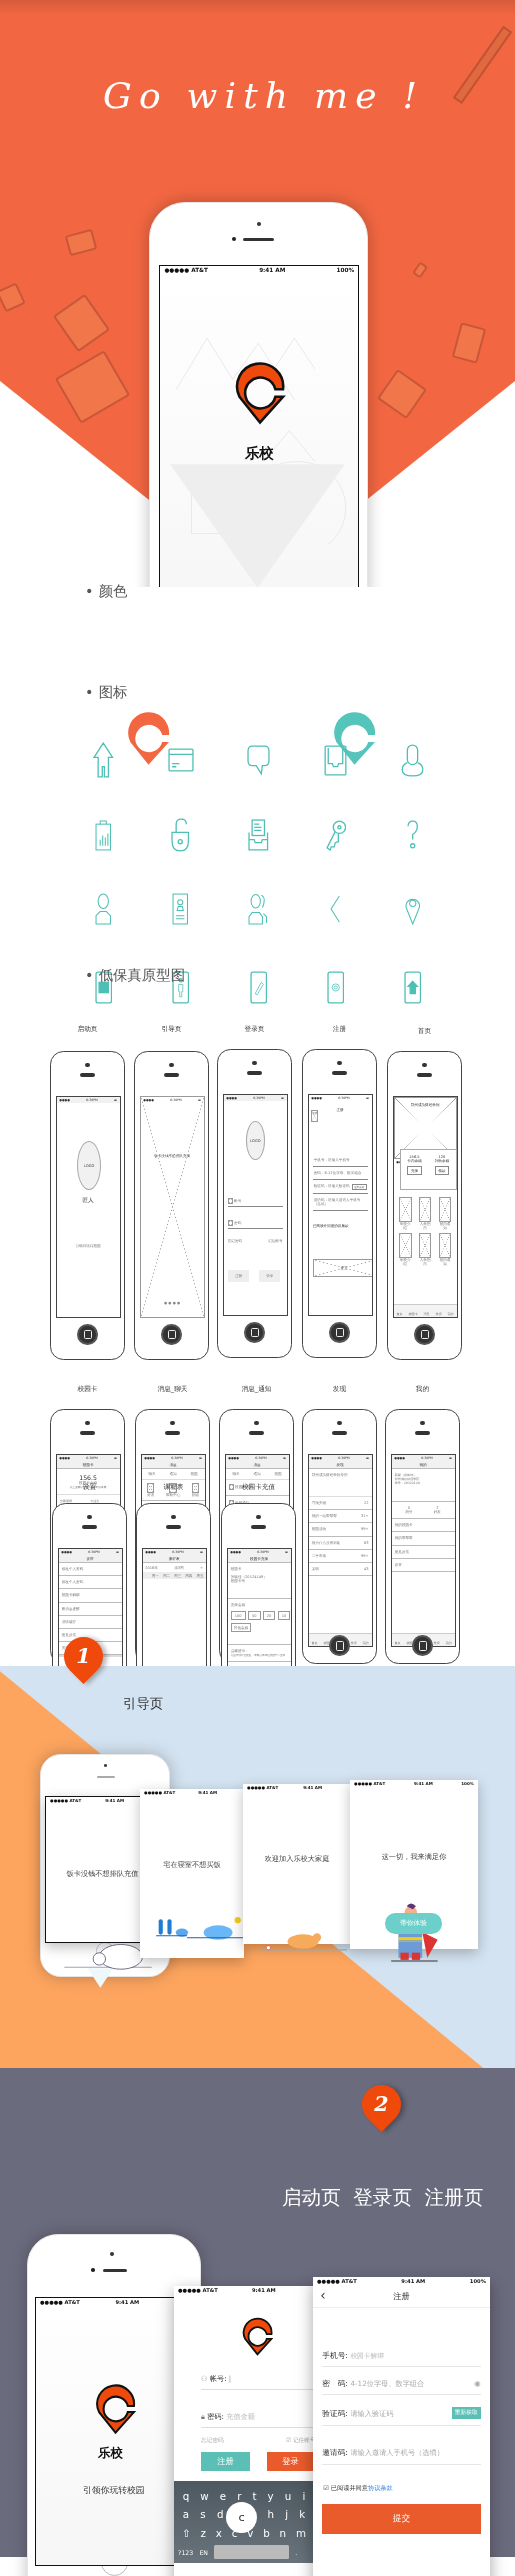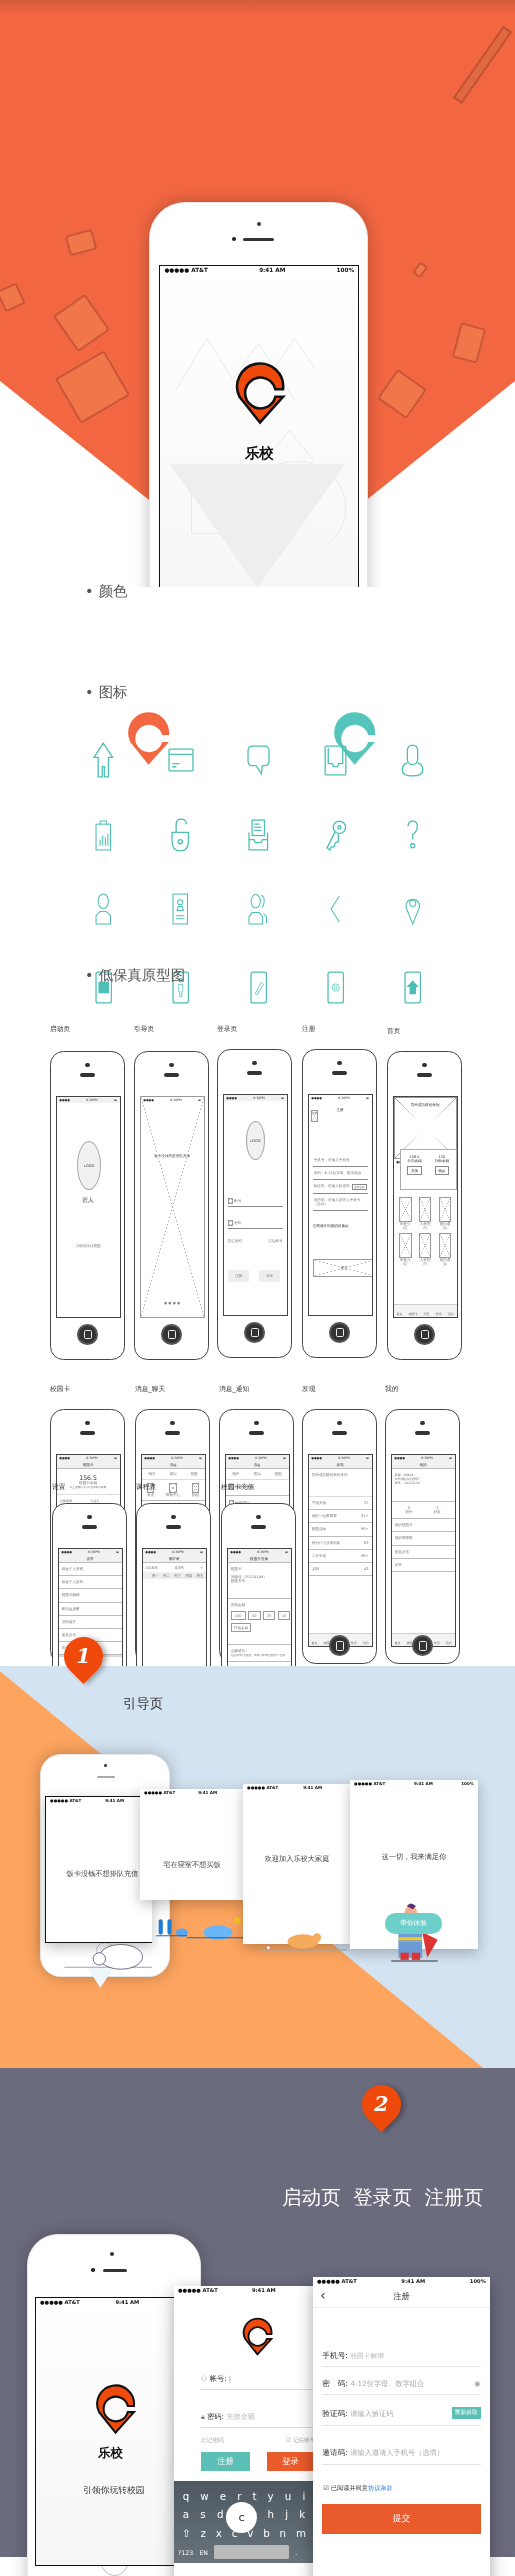--- a/index.html
+++ b/index.html
@@ -18,21 +18,21 @@
 
 .sec-h{font-size:14.4px;color:#555}
 .sec-h::before{content:"•";margin-right:5.2px;color:#555}
 
 .pin{width:39px;height:39px;background:#ef4a0b;border-radius:50% 50% 50% 0;transform:rotate(-45deg);box-shadow:2.1px 3.1px 5.2px rgba(0,0,0,.3)}
 .pin span{display:block;transform:rotate(45deg);color:#fff;font-family:"DejaVu Serif",serif;font-style:italic;font-weight:bold;font-size:20.6px;text-align:center;line-height:39px}
 
 .icon-cell{width:31px;height:36px;display:flex;align-items:center;justify-content:center;color:#4dbfb4}
 
 .wf{width:75px;height:309px;border:0.8px solid #444;border-radius:13.4px;background:#fff}
-.wf-label{width:75px;text-align:left;font-size:6.7px;color:#333}
+.wf-label{width:75px;text-align:center;font-size:6.7px;color:#333}
 .wf-screen{position:absolute;left:4.6px;top:44px;width:65px;height:222px;border:0.8px solid #444;background:#fff;font-size:3.6px;color:#777;overflow:hidden}
 .wf-home{position:absolute;left:50%;margin-left:-10.3px;bottom:14.4px;width:20.6px;height:20.6px;border-radius:50%;background:#333;border:2.6px solid #555}
 .wf-home::after{content:"";position:absolute;left:4.6px;top:4.1px;width:6.2px;height:7.2px;border:1px solid #eee;border-radius:1.5px}
 .wf-cam{position:absolute;left:50%;margin-left:-2.1px;top:11.3px;width:4.1px;height:4.1px;border-radius:50%;background:#333}
 .wf-spk{position:absolute;left:50%;margin-left:-7.2px;top:20.6px;width:14.4px;height:4.6px;border-radius:2.1px;background:#333}
 .wf-bar{display:flex;justify-content:space-between;padding:1px 2.6px;font-size:3.1px;color:#333;background:#f1f1f1}
 .wf-title{text-align:center;background:#f1f1f1;padding:1.5px 0;font-size:3.6px;color:#333;border-bottom:0.5px solid #bbb}
 .wf-row{border-bottom:0.5px solid #bbb;padding:4.1px 3.1px;font-size:3.6px}
 .xbox{position:relative;border:0.5px solid #999;background:linear-gradient(to top right,transparent calc(50% - 0.3px),#999 50%,transparent calc(50% + 0.3px)),linear-gradient(to top left,transparent calc(50% - 0.3px),#999 50%,transparent calc(50% + 0.3px))}
 .wf-tab{position:absolute;left:0;right:0;bottom:0;height:13.4px;background:#f3f3f3;border-top:0.5px solid #ccc;display:flex;justify-content:space-around;align-items:flex-end;font-size:3.1px;padding-bottom:1px}
@@ -41,20 +41,21 @@
 .ob-text{text-align:center;font-size:7.2px;color:#444}
 
 .kb{background:#505a63}
 .kb-row{display:flex;justify-content:space-around;color:#fff;font-size:10.3px;padding:0 3.1px}
 </style>
 </head>
 <body>
 
 <div class="abs hero">
   <div class="abs hero-bg"></div>
+  <div class="abs hero-title">Go with me !</div>
 
   <div class="abs" style="left:477px;top:20.6px;width:11.3px;height:88px;background:#e0693f;border:2.1px solid #c25234;transform:rotate(35deg)"></div>
   <div class="abs deco" style="left:67px;top:232px;width:28px;height:20.6px;transform:rotate(-15deg)"></div>
   <div class="abs deco" style="left:0;top:286px;width:21.6px;height:23px;transform:rotate(-25deg)"></div>
   <div class="abs deco" style="left:62px;top:301px;width:39px;height:44px;transform:rotate(-35deg)"></div>
   <div class="abs deco" style="left:64px;top:361px;width:57px;height:52px;transform:rotate(-30deg)"></div>
   <div class="abs deco" style="left:415px;top:263px;width:10.3px;height:14.4px;transform:rotate(35deg)"></div>
   <div class="abs deco" style="left:456px;top:325px;width:26px;height:36px;transform:rotate(15deg)"></div>
   <div class="abs deco" style="left:384px;top:376px;width:36px;height:36px;transform:rotate(35deg)"></div>
 
@@ -608,21 +609,21 @@
       <span></span>
     </div>
   <div class="abs ob-text" style="left:20.6px;top:72px;white-space:nowrap">饭卡没钱不想排队充值</div>
   <svg class="abs" style="left:13px;top:129px" width="93" height="72" viewBox="0 0 180 140">
       <path d="M10 80 H180" stroke="#9aa3b8" stroke-width="2"></path>
       <path d="M55 82 L80 120 L105 82 Z" fill="#eef8fb"></path>
       <ellipse cx="120" cy="60" rx="42" ry="24" fill="#fff" stroke="#546" stroke-width="1.5"></ellipse>
       <circle cx="78" cy="64" r="12" fill="#fff" stroke="#546" stroke-width="1.5"></circle>
     </svg>
 </div>
-<div class="abs ob-card" style="left:140px;top:1789px;width:104px;height:111px">
+<div class="abs ob-card" style="left:140px;top:1789px;width:104px;height:169px">
   <div class="status" style="font-size:4.1px">
       <span>●●●●● AT&amp;T</span>
       <span>9:41 AM</span>
       <span></span>
     </div>
   <div class="abs ob-text" style="left:0;width:100%;top:71px">宅在寝室不想买饭</div>
   <svg class="abs" style="left:15.5px;top:126px" width="88" height="31" viewBox="0 0 170 60">
       <rect x="5" y="8" width="8" height="30" rx="4" fill="#1d7ed3"></rect>
       <rect x="22" y="8" width="8" height="30" rx="4" fill="#1d7ed3"></rect>
       <ellipse cx="50" cy="34" rx="12" ry="8" fill="#5aa7f0"></ellipse>

